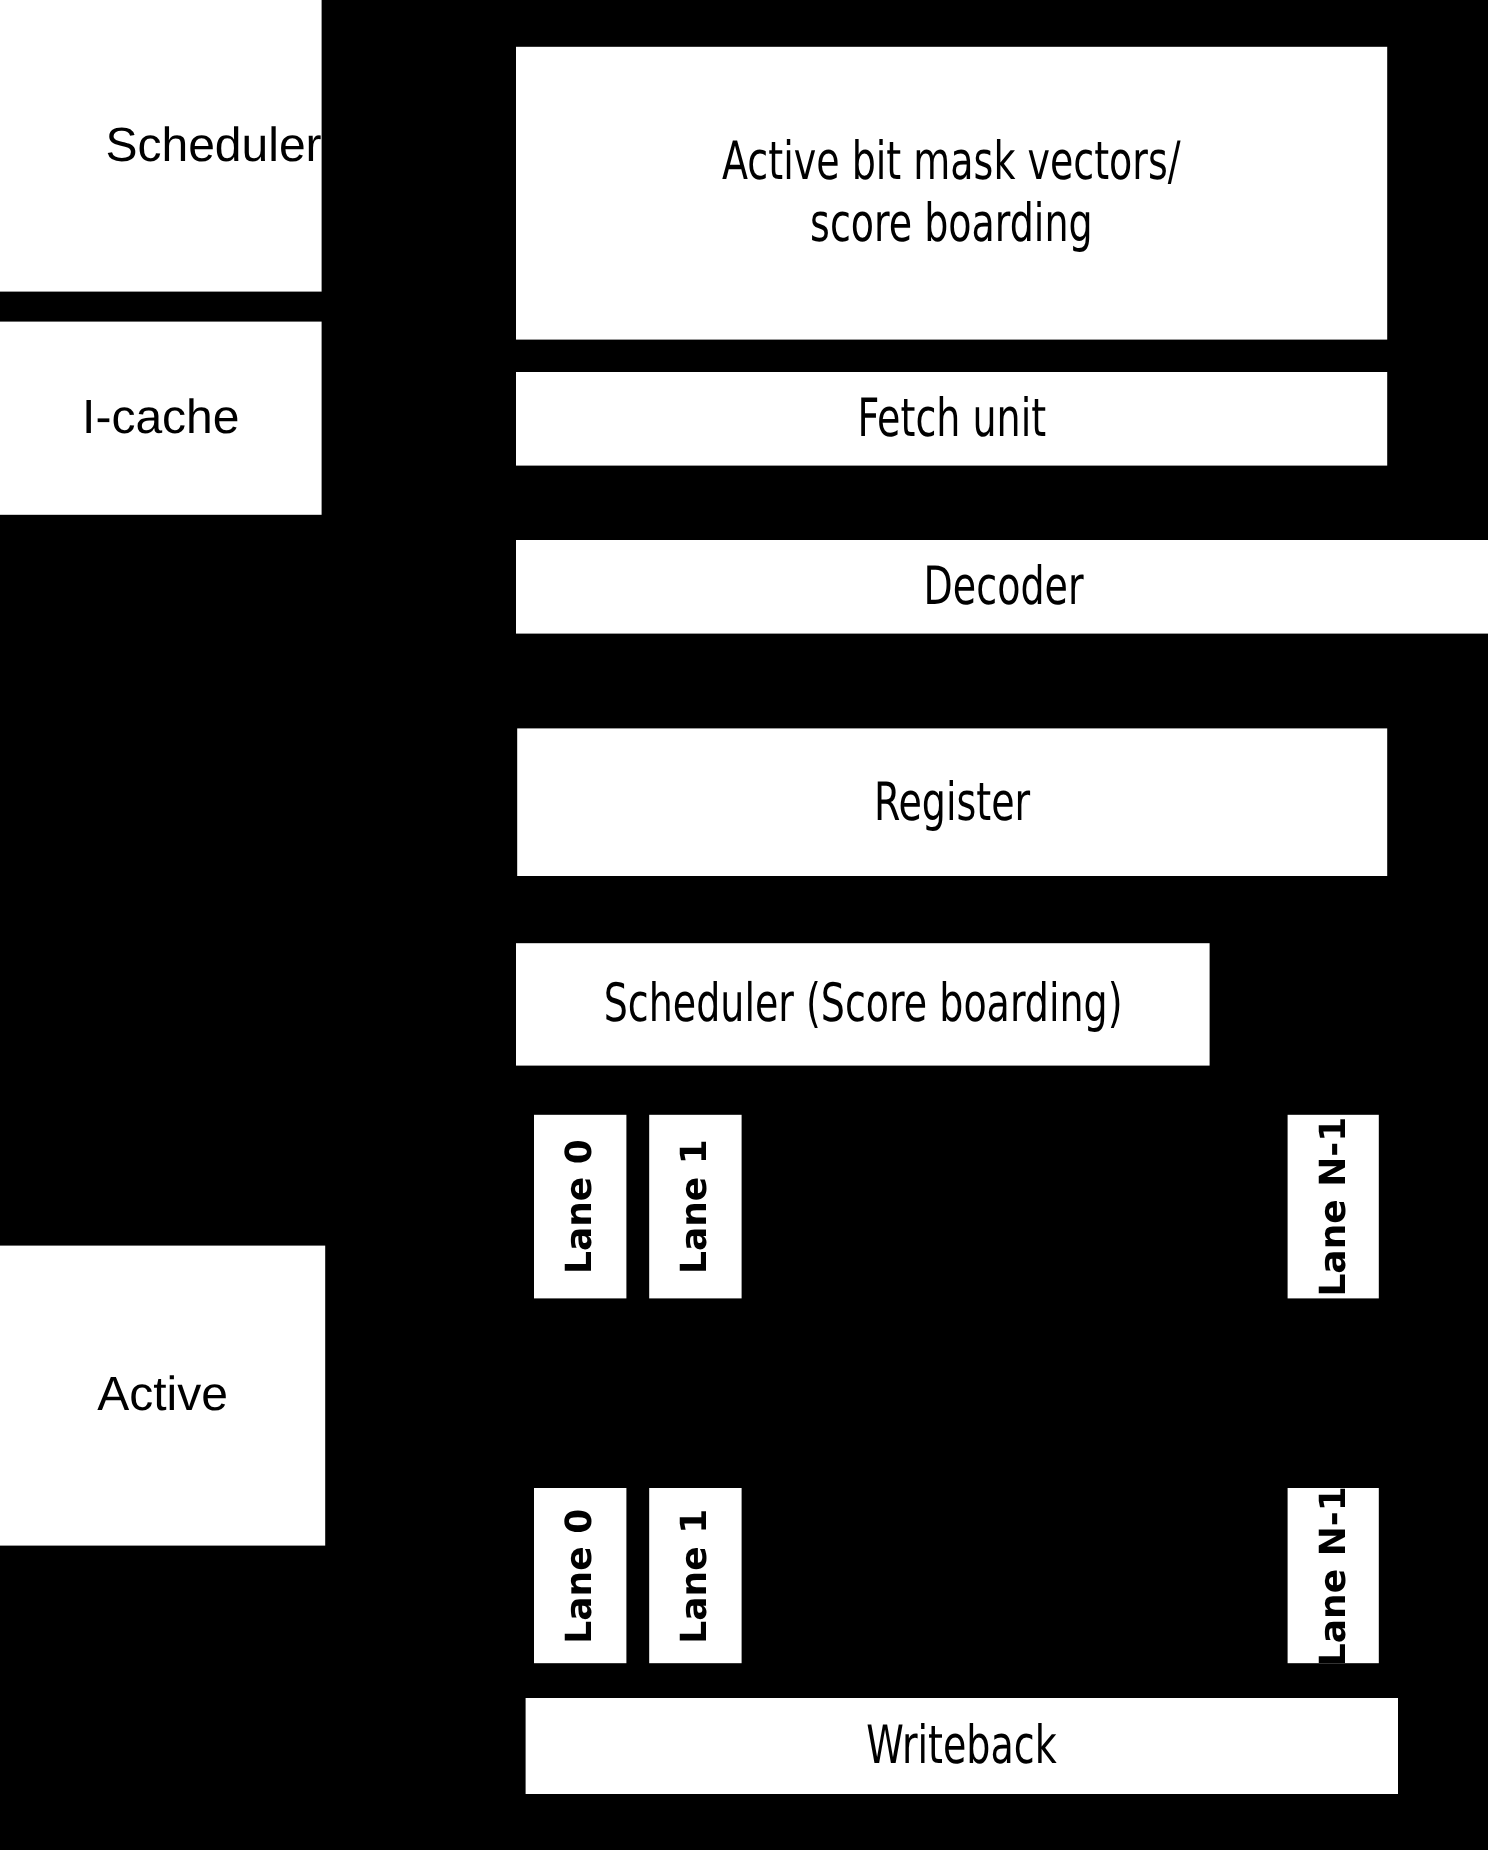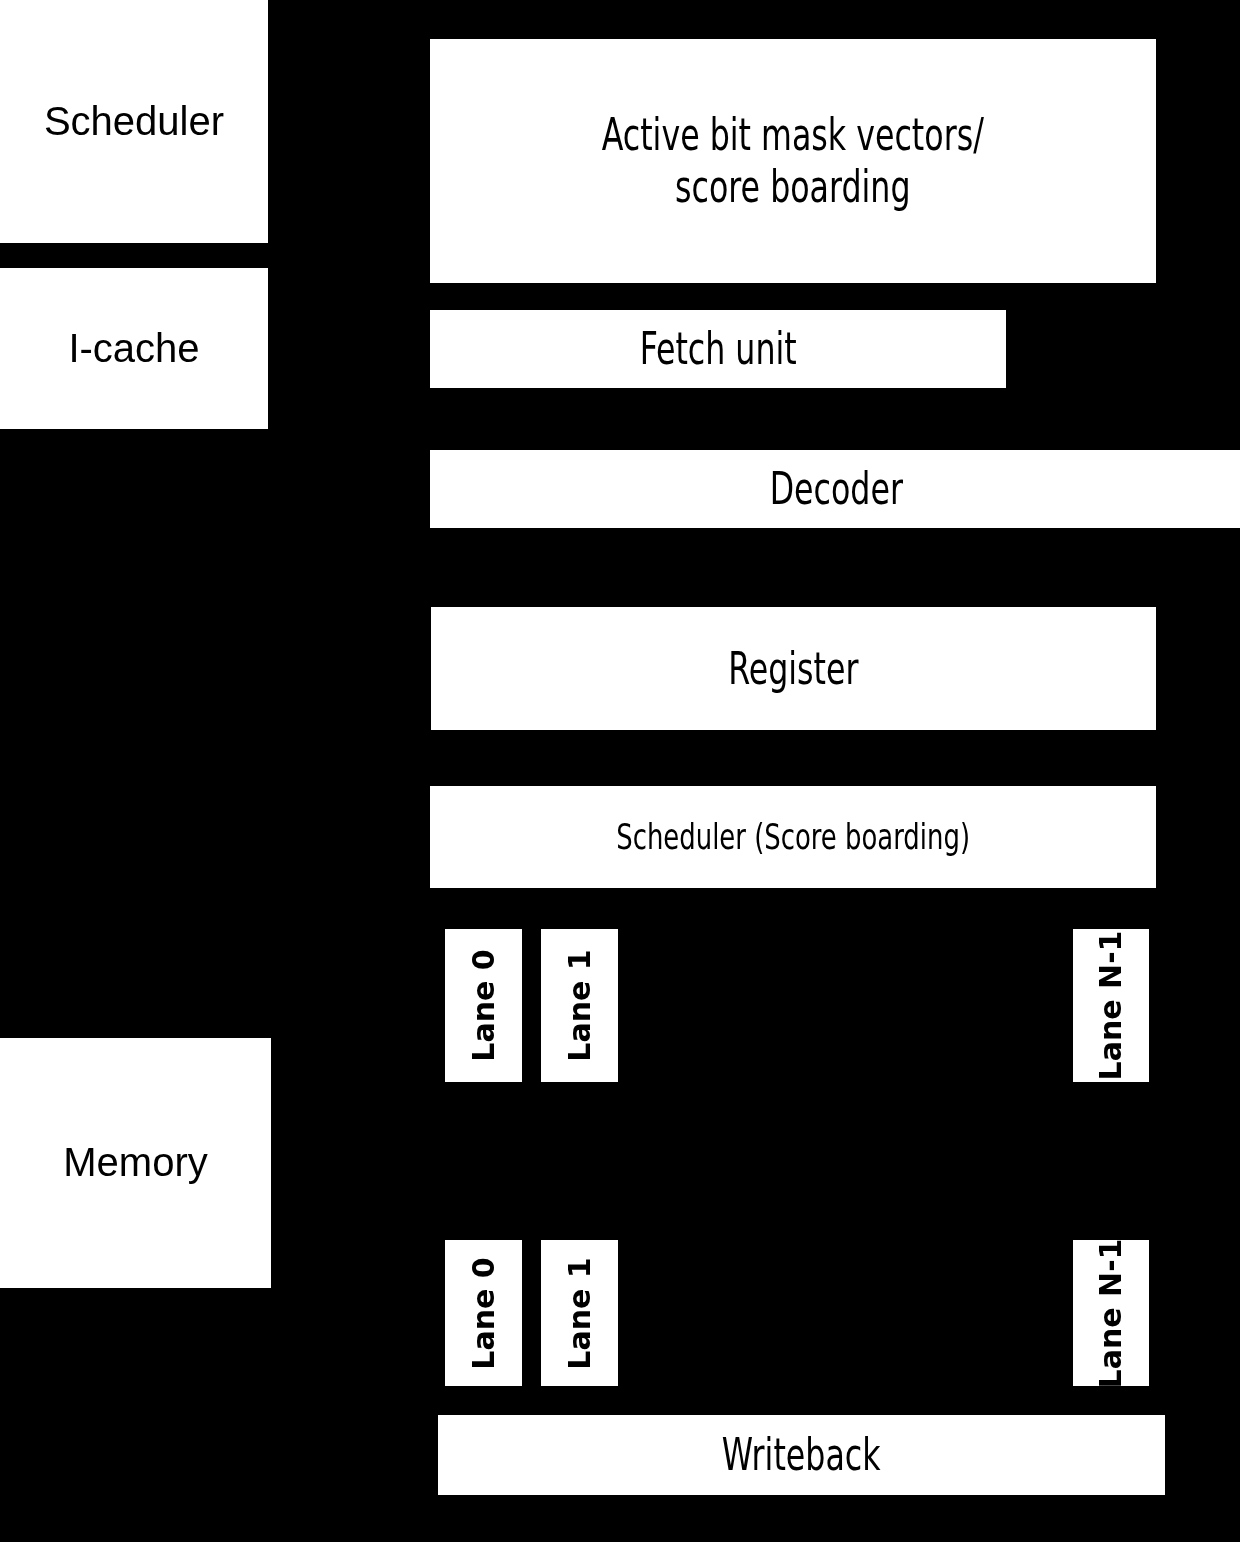--- a/index.html
+++ b/index.html
@@ -56,30 +56,30 @@
     display: block;
     transform: rotate(-90deg);
     white-space: nowrap;
     font-family: "DejaVu Sans", sans-serif;
     font-weight: bold;
     font-size: 30px;
     letter-spacing: 0px;
   }
 
   
-  #box-scheduler-left { left: 0px;   top: 0px;    width: 268px; height: 243px; font-size: 40px; }
+  #box-scheduler-left { left: 0px;   top: 0px;    width: 268px; height: 243px; font-size: 40px; justify-content: flex-end; }
   #box-icache        { left: 0px;   top: 268px;  width: 268px; height: 161px; font-size: 40px; }
   #box-memory        { left: 0px;   top: 1038px; width: 271px; height: 250px; font-size: 40px; }
 
   
   #box-activemask    { left: 430px; top: 0px;    width: 726px; height: 244px; font-size: 44px; margin-top: 39px; }
-  #box-fetch         { left: 430px; top: 310px;  width: 576px; height: 78px;  font-size: 44px; text-align: center; }
+  #box-fetch         { left: 430px; top: 310px;  width: 726px; height: 78px;  font-size: 44px; text-align: center; }
   #box-decoder       { left: 430px; top: 450px;  width: 813px; height: 78px;  font-size: 44px; }
   #box-register      { left: 431px; top: 595px;  width: 725px; height: 123px; font-size: 44px; margin-top: 12px; }
-  #box-sched-score   { left: 430px; top: 786px;  width: 726px; height: 102px; font-size: 36px; }
+  #box-sched-score   { left: 430px; top: 786px;  width: 578px; height: 102px; font-size: 44px; }
   #box-memaccess     { left: 426px; top: 1122px; width: 727px; height: 77px;  font-size: 44px; }
   #box-writeback     { left: 426px; top: 1415px; width: 727px; height: 80px;  font-size: 44px; margin-left: 12px; }
 
   
   .lane-row-top    { top: 929px;  height: 153px; }
   .lane-row-bottom { top: 1240px; height: 146px; }
   .lane-col-0   { left: 445px;  width: 77px; }
   .lane-col-1   { left: 541px;  width: 77px; }
   .lane-col-n   { left: 1073px; width: 76px; }
 </style>
@@ -90,21 +90,21 @@
 
   <div class="box reg" id="box-scheduler-left">
     <span class="txtplain">Scheduler</span>
   </div>
 
   <div class="box reg" id="box-icache">
     <span class="txtplain">I-cache</span>
   </div>
 
   <div class="box reg" id="box-memory">
-    <span class="txtplain">Memory</span>
+    <span class="txtplain">Active</span>
   </div>
 
   <div class="box cond" id="box-activemask">
     <span class="txt">
       <span>Active bit mask vectors/</span><br>
       <span>score boarding</span>
     </span>
   </div>
 
   <div class="box cond" id="box-fetch">

